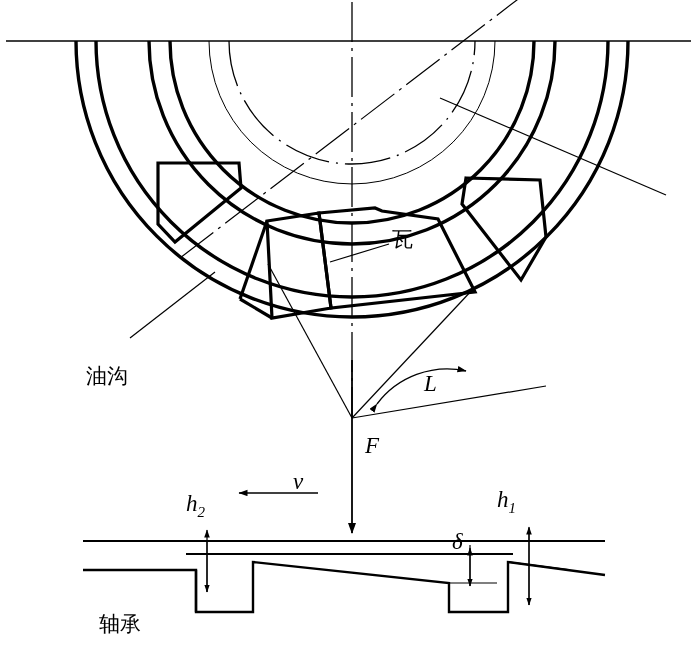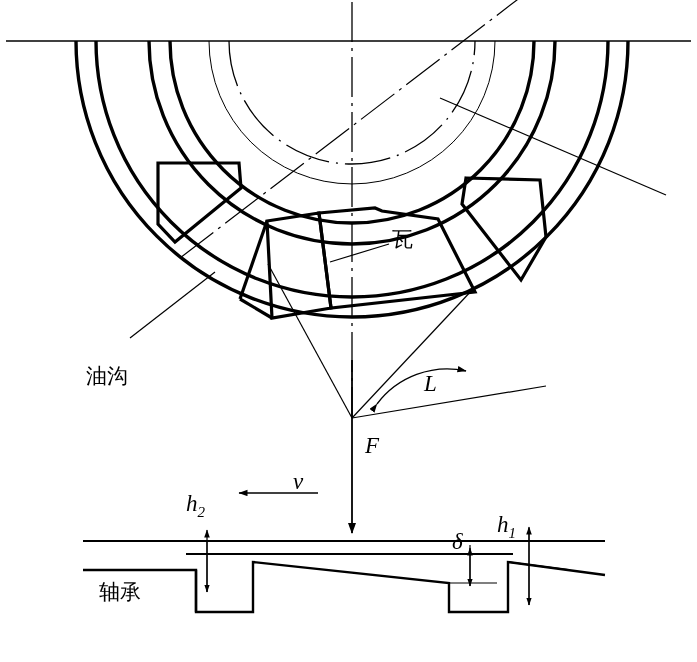--- a/index.html
+++ b/index.html
@@ -127,24 +127,24 @@
       <line x1="470" y1="545" x2="470" y2="586" stroke-width="1.2" marker-end="url(#arrHeadTiny)"></line>
       <line x1="470" y1="586" x2="470" y2="548" stroke-width="1.2" marker-end="url(#arrHeadTiny)"></line>
       <line x1="447" y1="583" x2="497" y2="583" stroke-width="1.2"></line>
 
       <line x1="318" y1="493" x2="239" y2="493" stroke-width="1.6" marker-end="url(#arrHeadSm)"></line>
     </g>
   </svg>
 
   <div class="lbl cjk" style="left:392px; top:229px;">瓦</div>
   <div class="lbl cjk" style="left:86px; top:344px;margin-top:22px;">油沟</div>
-  <div class="lbl cjk" style="left:99px; top:582px;">轴承</div>
+  <div class="lbl cjk" style="left:99px; top:614px;">轴承</div>
 
   <div class="lbl ital" style="left:365px; top:434px;">F</div>
   <div class="lbl ital" style="left:424px; top:372px;">L</div>
   <div class="lbl ital" style="left:293px; top:470px;">v</div>
   <div class="lbl ital" style="left:452px; top:530px;">δ</div>
 
   <div class="lbl ital" style="left:186px; top:492px;"><span>h</span><span class="sub">2</span></div>
 
-  <div class="lbl ital" style="left:497px; top:488px;margin-top:25px;"><span>h</span><span class="sub">1</span></div>
+  <div class="lbl ital" style="left:497px; top:488px;"><span>h</span><span class="sub">1</span></div>
 
 </div>
 
 </body></html>

